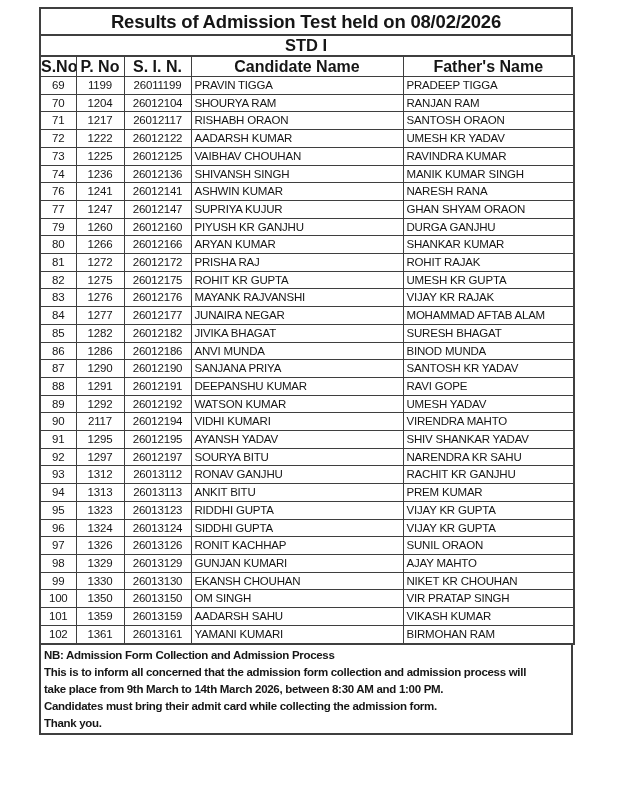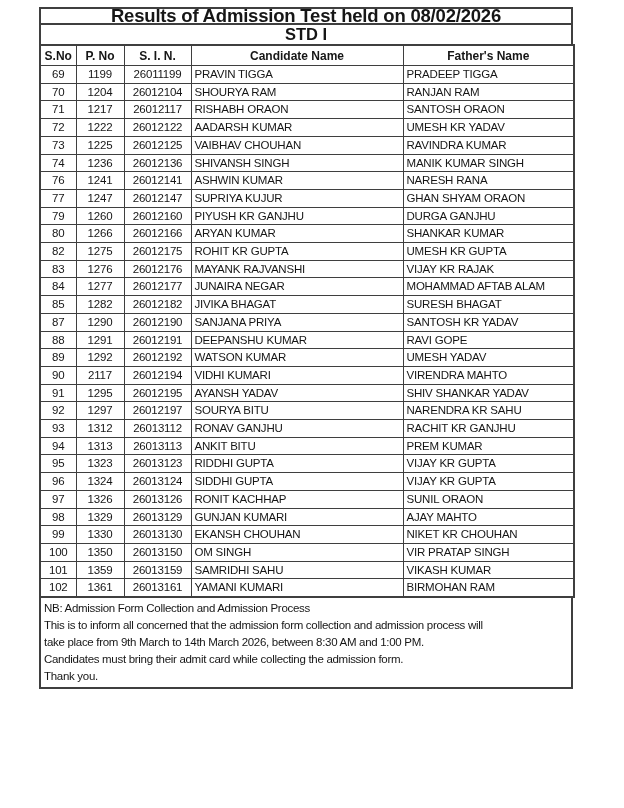--- a/index.html
+++ b/index.html
@@ -18,21 +18,21 @@
     top: 7px;
     width: 534px;
   }
   .box {
     box-sizing: border-box;
     border: 2px solid #3f3f3f;
     background: #ffffff;
     width: 534px;
   }
   .title-box {
-    height: 18px;
+    height: 29px;
     display: flex;
     align-items: center;
     justify-content: center;
     font-weight: bold;
     font-size: 18.5px;
     letter-spacing: -0.2px;
     white-space: nowrap;
     overflow: hidden;
   }
   .std-box {
@@ -51,38 +51,38 @@
     table-layout: fixed;
     border: 2px solid #3f3f3f;
   }
   table.results th, table.results td {
     border: 1px solid #3f3f3f;
     overflow: hidden;
     white-space: nowrap;
   }
   table.results th {
     font-weight: bold;
-    font-size: 12px;
+    font-size: 16px;
     height: 19px;
     text-align: center;
     padding: 0;
   }
   table.results td {
     font-size: 11.5px;
     height: 16.7px;
     line-height: 16.7px;
     padding: 0;
     letter-spacing: -0.2px;
   }
   table.results td.num { text-align: center; }
   table.results td.name { text-align: left; padding-left: 3px; }
   .footer-box {
     margin-top: -2px;
     padding: 2px 3px 1px 3px;
-    font-weight: normal;
+    font-weight: bold;
     font-size: 11.5px;
     line-height: 17.1px;
     letter-spacing: -0.3px;
   }
   .footer-line {
     white-space: nowrap;
     overflow: hidden;
   }
 </style>
 </head>
@@ -176,20 +176,27 @@
           <td class="name">DURGA GANJHU</td>
         </tr>
         <tr>
           <td class="num">80</td>
           <td class="num">1266</td>
           <td class="num">26012166</td>
           <td class="name">ARYAN KUMAR</td>
           <td class="name">SHANKAR KUMAR</td>
         </tr>
         <tr>
+          <td class="num">81</td>
+          <td class="num">1272</td>
+          <td class="num">26012172</td>
+          <td class="name">PRISHA RAJ</td>
+          <td class="name">ROHIT RAJAK</td>
+        </tr>
+        <tr>
           <td class="num">82</td>
           <td class="num">1275</td>
           <td class="num">26012175</td>
           <td class="name">ROHIT KR GUPTA</td>
           <td class="name">UMESH KR GUPTA</td>
         </tr>
         <tr>
           <td class="num">83</td>
           <td class="num">1276</td>
           <td class="num">26012176</td>
@@ -204,20 +211,27 @@
           <td class="name">MOHAMMAD AFTAB ALAM</td>
         </tr>
         <tr>
           <td class="num">85</td>
           <td class="num">1282</td>
           <td class="num">26012182</td>
           <td class="name">JIVIKA BHAGAT</td>
           <td class="name">SURESH BHAGAT</td>
         </tr>
         <tr>
+          <td class="num">86</td>
+          <td class="num">1286</td>
+          <td class="num">26012186</td>
+          <td class="name">ANVI MUNDA</td>
+          <td class="name">BINOD MUNDA</td>
+        </tr>
+        <tr>
           <td class="num">87</td>
           <td class="num">1290</td>
           <td class="num">26012190</td>
           <td class="name">SANJANA PRIYA</td>
           <td class="name">SANTOSH KR YADAV</td>
         </tr>
         <tr>
           <td class="num">88</td>
           <td class="num">1291</td>
           <td class="num">26012191</td>
@@ -305,21 +319,21 @@
           <td class="num">100</td>
           <td class="num">1350</td>
           <td class="num">26013150</td>
           <td class="name">OM SINGH</td>
           <td class="name">VIR PRATAP SINGH</td>
         </tr>
         <tr>
           <td class="num">101</td>
           <td class="num">1359</td>
           <td class="num">26013159</td>
-          <td class="name">SAMRIDHI SAHU</td>
+          <td class="name">AADARSH SAHU</td>
           <td class="name">VIKASH KUMAR</td>
         </tr>
         <tr>
           <td class="num">102</td>
           <td class="num">1361</td>
           <td class="num">26013161</td>
           <td class="name">YAMANI KUMARI</td>
           <td class="name">BIRMOHAN RAM</td>
         </tr>
       </tbody>

